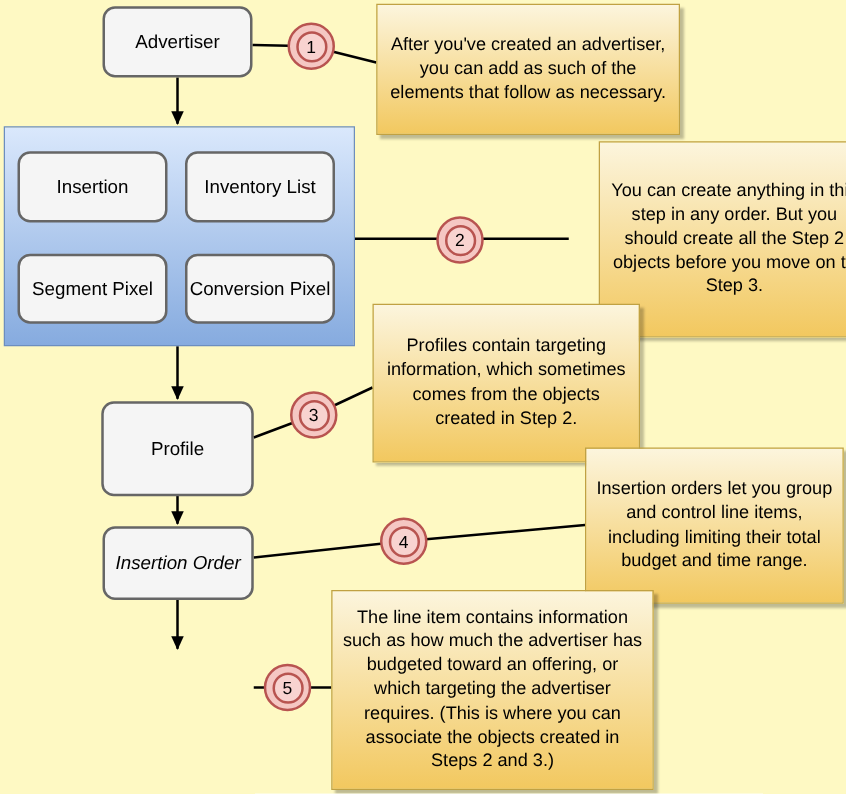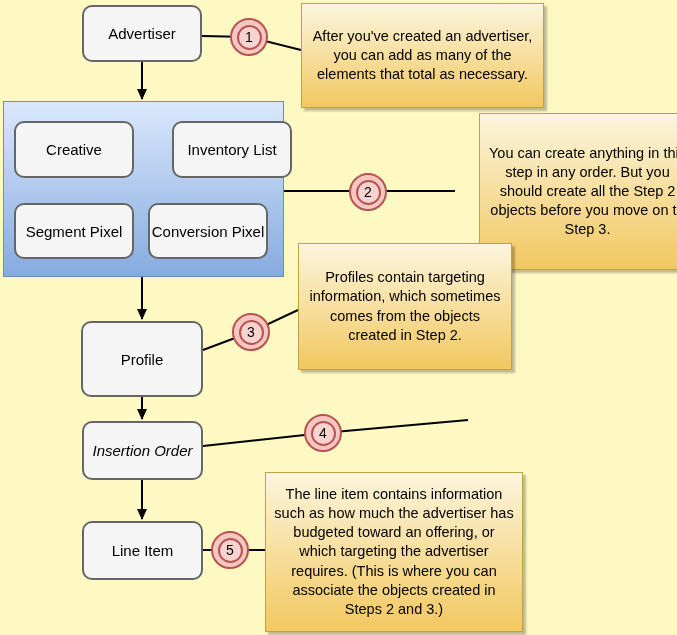--- a/index.html
+++ b/index.html
@@ -61,53 +61,53 @@
     <line x1="323" y1="433" x2="468" y2="420" stroke="#000" stroke-width="2"></line>
     <line x1="203" y1="550" x2="265" y2="550" stroke="#000" stroke-width="2"></line>
   </svg>
 
   <div class="node" style="left:82px;top:5px;width:120px;height:57px;">
     <span>Advertiser</span>
   </div>
 
   <div class="container-box">
     <div class="node" style="left:10px;top:19px;width:120px;height:57px;">
-      <span>Creative</span>
+      <span>Insertion</span>
     </div>
-    <div class="node" style="left:144px;top:19px;width:120px;height:57px;margin-left:24px;">
+    <div class="node" style="left:144px;top:19px;width:120px;height:57px;">
       <span>Inventory List</span>
     </div>
     <div class="node" style="left:10px;top:101px;width:120px;height:56px;">
       <span>Segment Pixel</span>
     </div>
     <div class="node" style="left:144px;top:101px;width:120px;height:56px;">
       <span>Conversion Pixel</span>
     </div>
   </div>
 
   <div class="node" style="left:81px;top:321px;width:122px;height:76px;">
     <span>Profile</span>
   </div>
 
   <div class="node" style="left:82px;top:421px;width:121px;height:59px;font-style:italic;">
     <span>Insertion Order</span>
   </div>
 
-  <div class="node" style="left:82px;top:521px;width:121px;height:59px;">
-    <span>Line Item</span>
-  </div>
 
   <div class="note" style="left:301px;top:3px;width:243px;height:105px;">
-    <span>After you've created an advertiser, you can add as many of the elements that total as necessary.</span>
+    <span>After you've created an advertiser, you can add as such of the elements that follow as necessary.</span>
   </div>
   <div class="note" style="left:455px;top:113px;width:217px;height:157px;margin-left:24px;">
     <span>You can create anything in this step in any order. But you should create all the Step 2 objects before you move on to Step 3.</span>
   </div>
   <div class="note" style="left:298px;top:243px;width:214px;height:127px;">
     <span>Profiles contain targeting information, which sometimes comes from the objects created in Step 2.</span>
+  </div>
+  <div class="note" style="left:468px;top:358px;width:207px;height:125px;">
+    <span>Insertion orders let you group and control line items, including limiting their total budget and time range.</span>
   </div>
   <div class="note" style="left:265px;top:472px;width:258px;height:160px;">
     <span>The line item contains information such as how much the advertiser has budgeted toward an offering, or which targeting the advertiser requires. (This is where you can associate the objects created in Steps 2 and 3.)</span>
   </div>
 
   <div class="badge" style="left:230px;top:18px;">
     <div class="inner">1</div>
   </div>
   <div class="badge" style="left:349px;top:173px;">
     <div class="inner">2</div>

